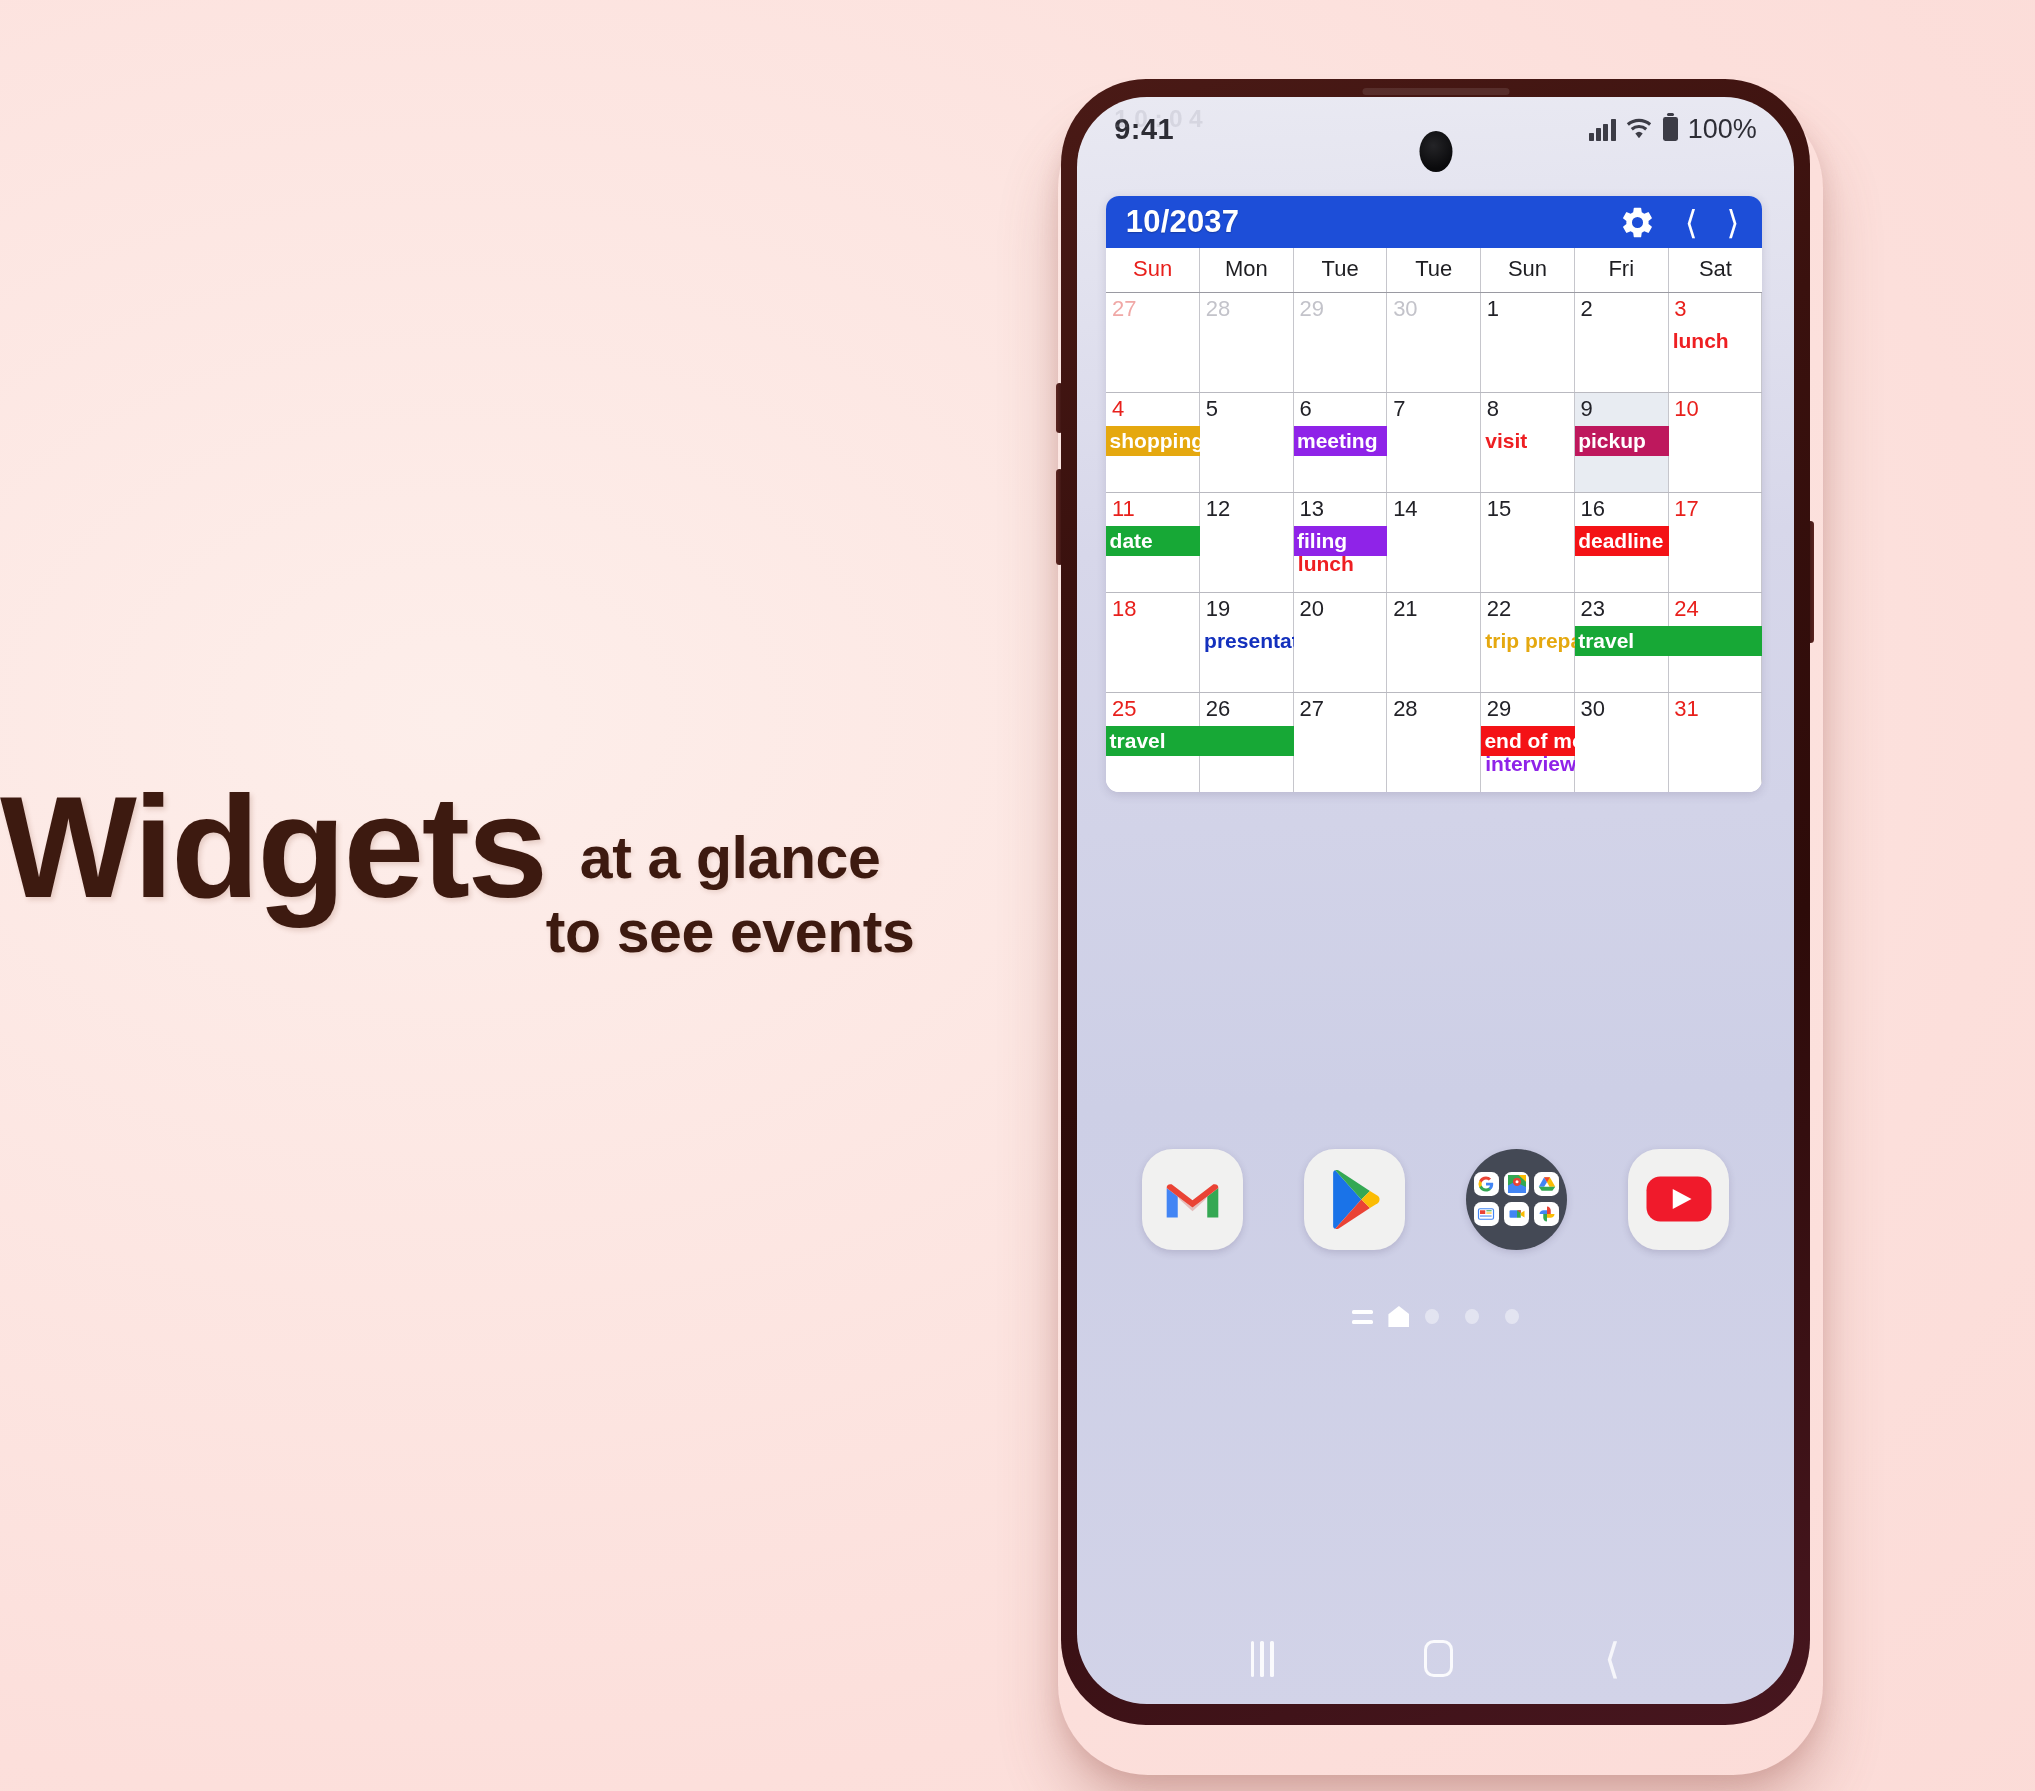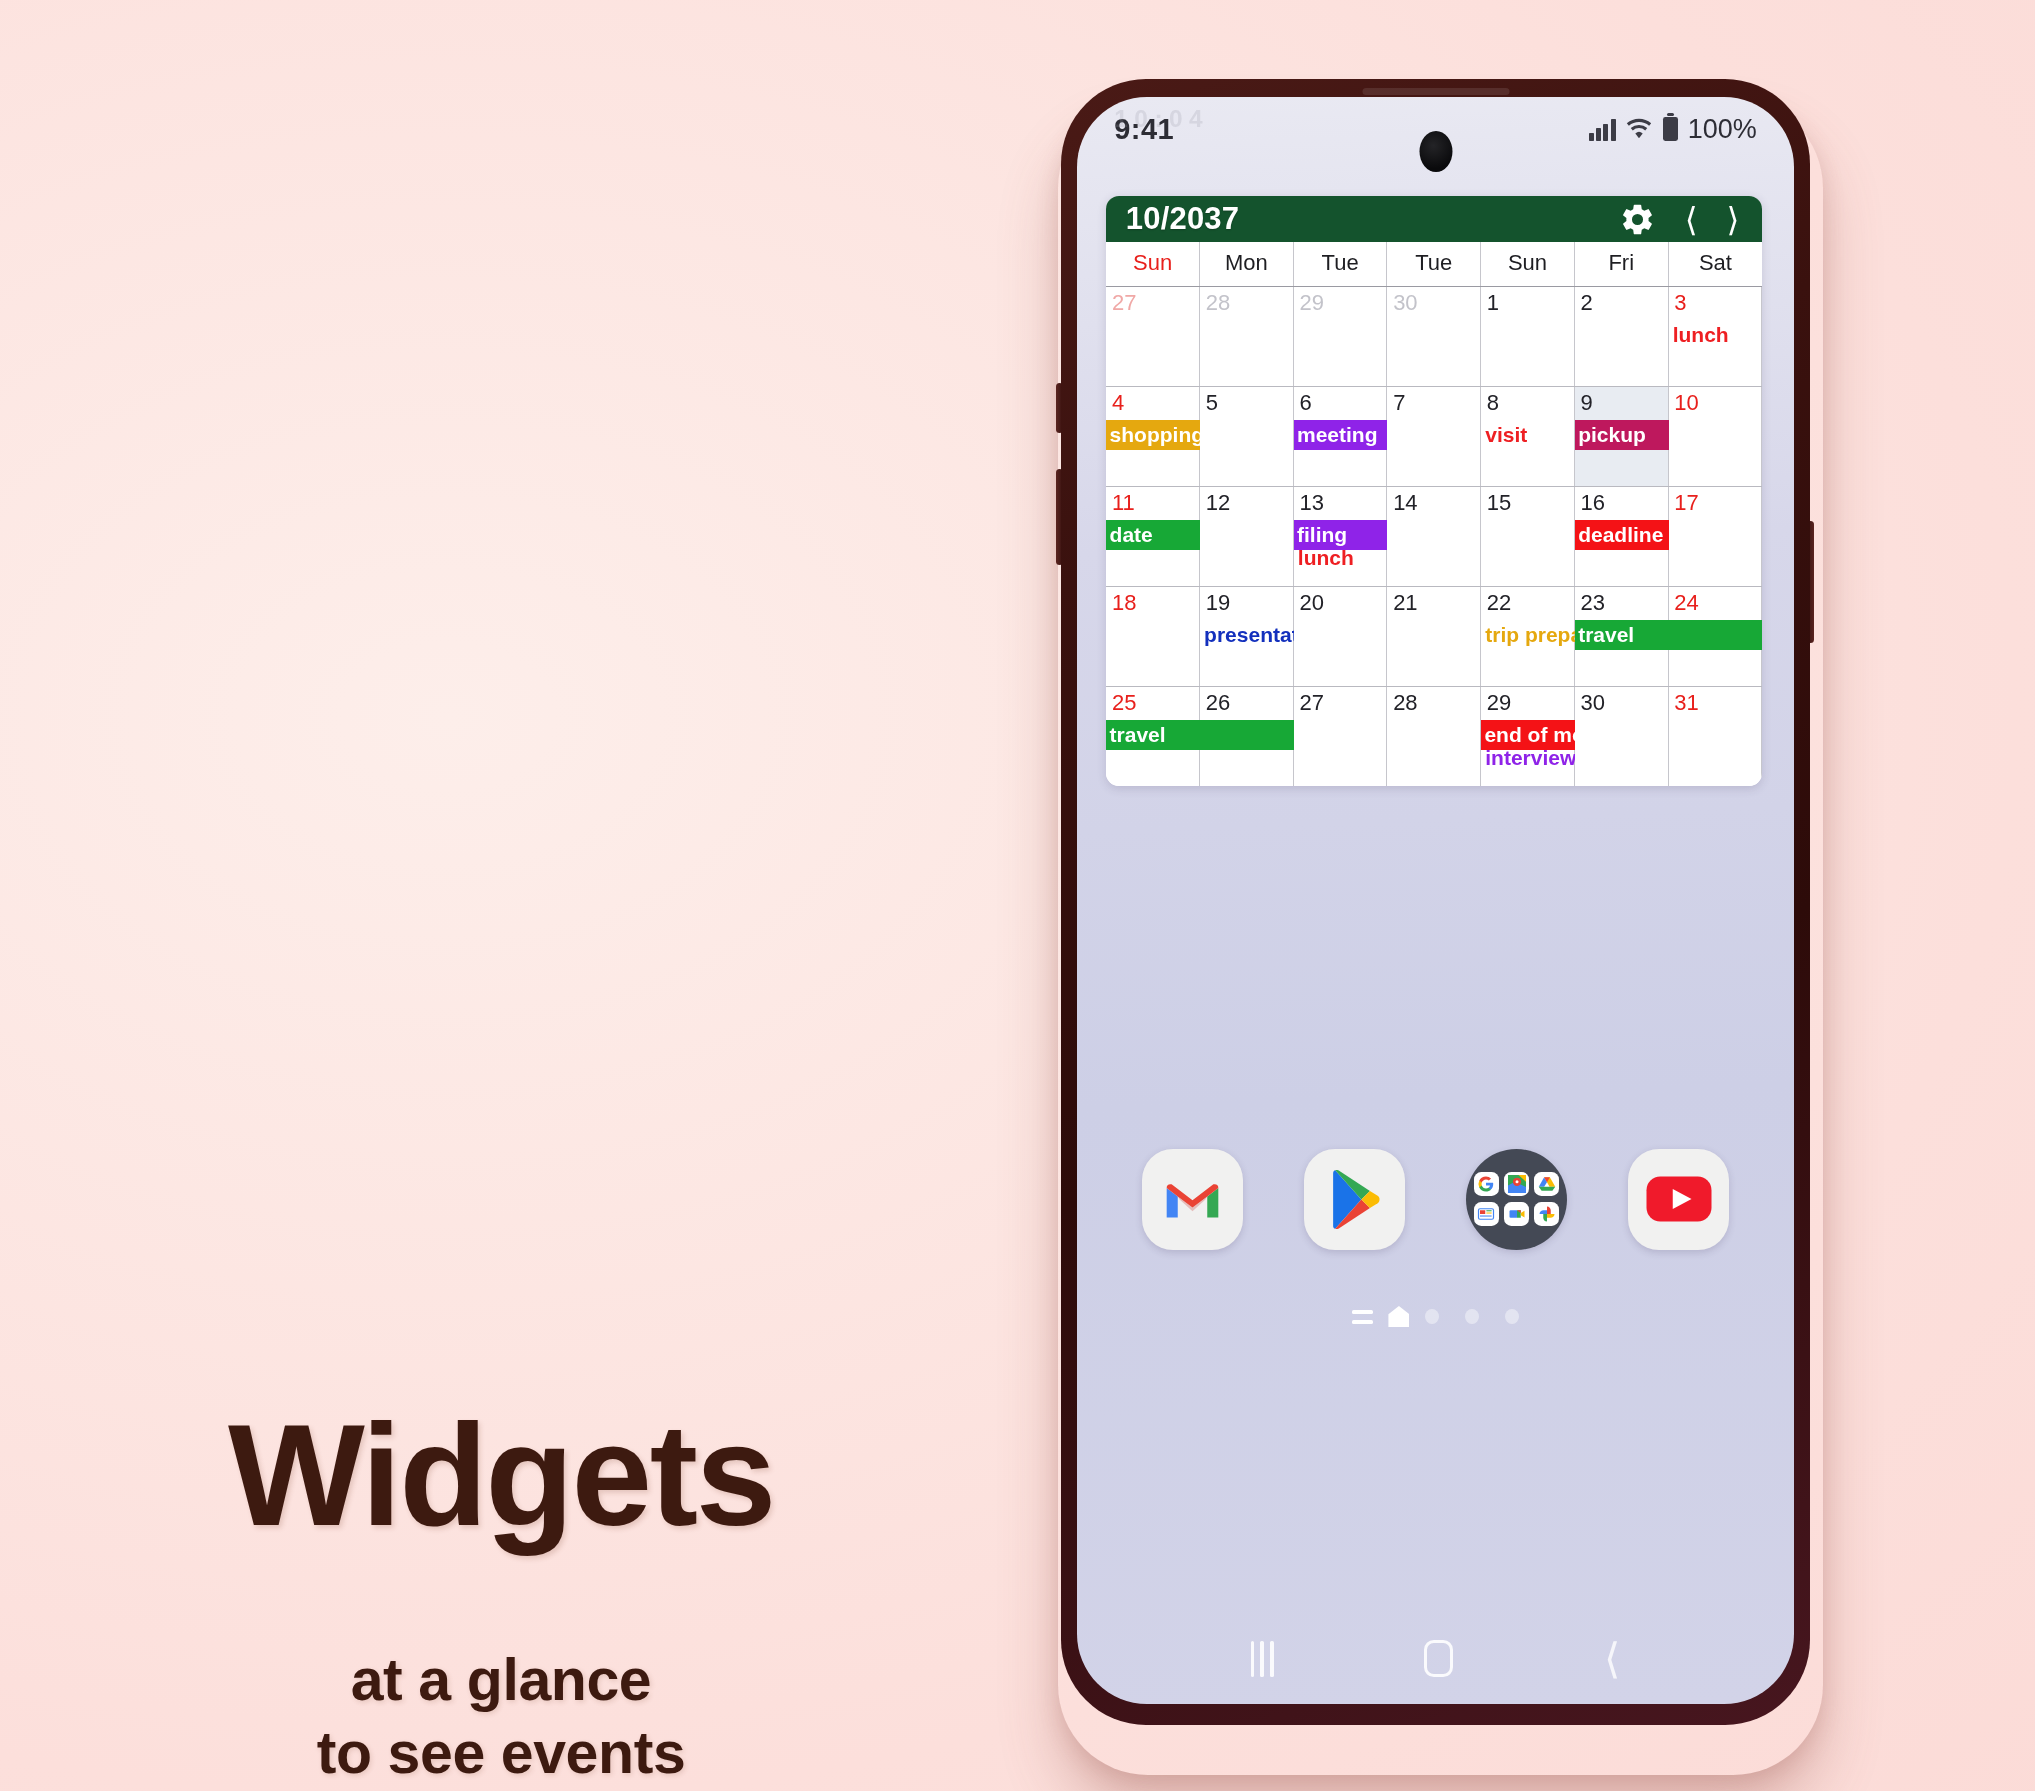--- a/index.html
+++ b/index.html
@@ -6,21 +6,21 @@
   body{
     width:2036px;height:1791px;overflow:hidden;
     font-family:"Liberation Sans", sans-serif;
     background:radial-gradient(ellipse 140% 110% at 22% 40%, #fdeeea 0%, #fcdfdb 55%, #fbd8d4 100%);
     position:relative;
   }
 
   
   .copy{
     position:absolute;left:0;top:0;width:1002px;height:1791px;
-    display:flex;flex-direction:column;align-items:center;justify-content:flex-end;
+    display:flex;flex-direction:row;align-items:center;justify-content:flex-start;
     color:#3d1a10;
   }
   .copy-title{
     font-size:145px;font-weight:700;letter-spacing:-2.4px;line-height:1;
     margin:0 0 96px 0;text-align:center;
     text-shadow:2.4px 3.3px 5.7px rgba(120,60,40,.18);
   }
   .copy-sub{
     font-size:59px;font-weight:700;line-height:1.25;text-align:center;
     letter-spacing:-0.4px;
@@ -83,21 +83,21 @@
   .batt::before{content:"";position:absolute;left:4.1px;top:-4.1px;width:6.5px;height:3.3px;border-radius:1.6px;background:#3c3c46;}
 
   
   .widget{
     position:absolute;left:29px;top:99px;width:656px;
     border-radius:13px;overflow:hidden;
     box-shadow:0 2.4px 9.8px rgba(60,50,90,.16);
     background:#fff;
   }
   .wg-head{
-    height:46px;background:#14532d;display:flex;align-items:center;
+    height:52px;background:#1d4ed8;display:flex;align-items:center;
     padding:0 18px 0 19.5px;box-sizing:border-box;color:#fff;
   }
   .wg-title{font-size:31px;font-weight:700;letter-spacing:0.2px;text-shadow:0 0.8px 1.6px rgba(0,0,0,.25);}
   .wg-actions{margin-left:auto;display:flex;align-items:center;gap:29px;padding-right:4.9px;}
   .gear svg{display:block;}
   .chev{font-size:33px;font-weight:300;line-height:1;color:#fff;}
 
   .dow{display:grid;grid-template-columns:repeat(7,1fr);background:#fff;
        border-bottom:1.6px solid #9a9aa2;}
   .dow div{

